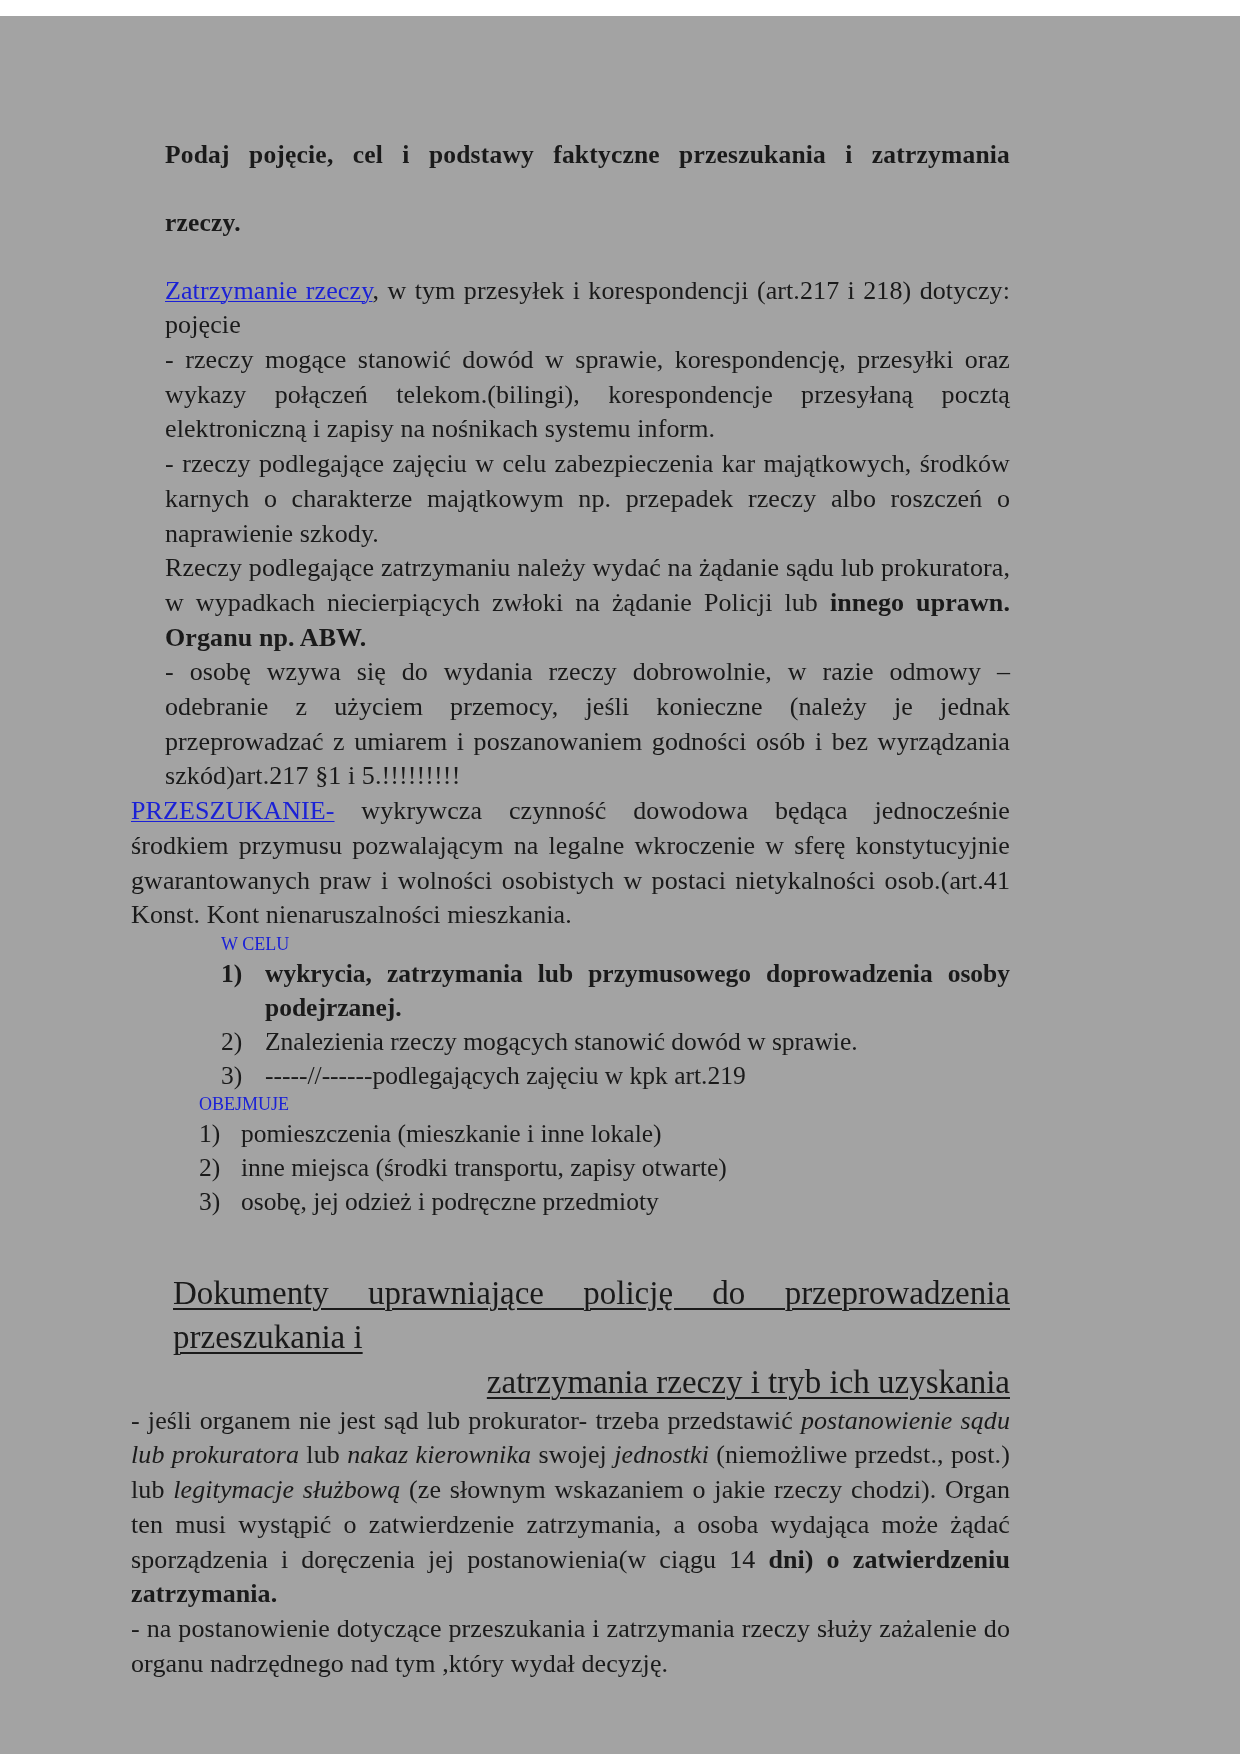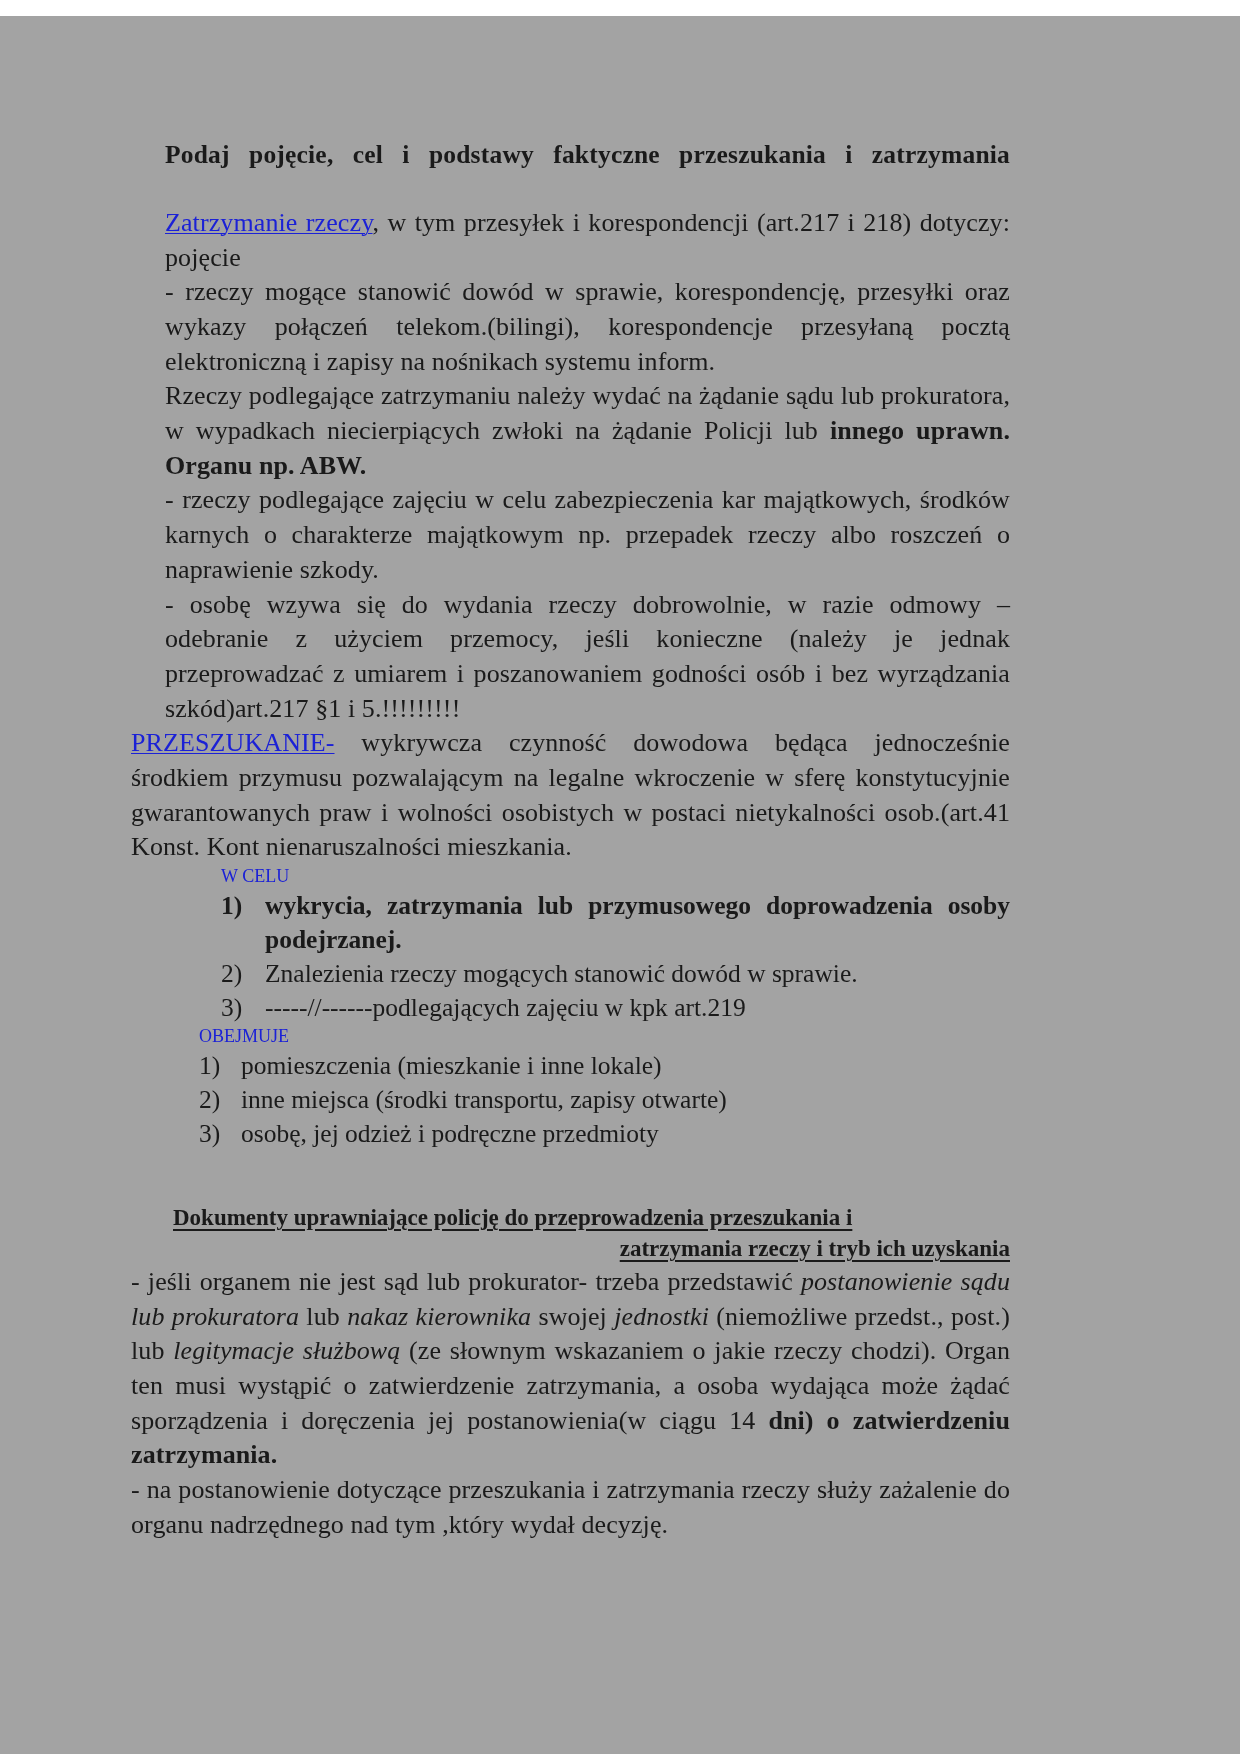--- a/index.html
+++ b/index.html
@@ -97,48 +97,49 @@
     text-align: justify;
     text-justify: inter-word;
   }
   ol.numlist.lvl-cel { padding-left: 56px; }
   ol.numlist.lvl-cel > li .marker { width: 44px; }
   ol.numlist.lvl-obj { padding-left: 34px; }
   ol.numlist.lvl-obj > li .marker { width: 42px; }
   ol.numlist li .content.noj { text-align: left; }
   
   .uhead {
-    font-size: 23px;
-    font-weight: bold;
+    font-size: 33px;
+    font-weight: normal;
     line-height: 1.34;
     margin: 0;
     padding-left: 8px;
     text-align: justify;
     text-justify: inter-word;
     text-decoration: underline;
     text-decoration-thickness: 2px;
     text-underline-offset: 4px;
   }
   .spacer-lg { height: 52px; }
 </style>
 </head>
 <body>
 
 <div class="page">
   <div class="sheet">
 
     <p class="title"><span>Podaj pojęcie, cel i podstawy faktyczne przeszukania i zatrzymania</span></p>
+    <p class="title nojust" style="text-align:left;"><span>rzeczy.</span></p>
 
     <p class="para"><span class="blue">Zatrzymanie rzeczy</span><span>, w tym przesyłek i korespondencji (art.217 i 218) dotyczy: pojęcie</span></p>
 
     <p class="para">- rzeczy mogące stanowić dowód w sprawie, korespondencję, przesyłki oraz wykazy połączeń telekom.(bilingi), korespondencje przesyłaną pocztą elektroniczną i zapisy na nośnikach systemu inform.</p>
 
+    <p class="para">- rzeczy podlegające zajęciu w celu zabezpieczenia kar majątkowych, środków karnych o charakterze majątkowym np. przepadek rzeczy albo roszczeń o naprawienie szkody.</p>
+
     <p class="para"><span>Rzeczy podlegające zatrzymaniu należy wydać na żądanie sądu lub prokuratora, w wypadkach niecierpiących zwłoki na żądanie Policji lub </span><span class="b">innego uprawn. Organu np. ABW.</span></p>
-
-    <p class="para">- rzeczy podlegające zajęciu w celu zabezpieczenia kar majątkowych, środków karnych o charakterze majątkowym np. przepadek rzeczy albo roszczeń o naprawienie szkody.</p>
 
 
     <p class="para">- osobę wzywa się do wydania rzeczy dobrowolnie, w razie odmowy – odebranie z użyciem przemocy, jeśli konieczne (należy je jednak przeprowadzać z umiarem i poszanowaniem godności osób i bez wyrządzania szkód)art.217 §1 i 5.!!!!!!!!!</p>
 
     <p class="para outdent"><span class="blue">PRZESZUKANIE-</span><span> wykrywcza czynność dowodowa będąca jednocześnie środkiem przymusu pozwalającym na legalne wkroczenie w sferę konstytucyjnie gwarantowanych praw i wolności osobistych w postaci nietykalności osob.(art.41 Konst. Kont nienaruszalności mieszkania.</span></p>
 
     <p class="subhead indent1">W CELU</p>
 
     <ol class="numlist lvl-cel">
       <li>

